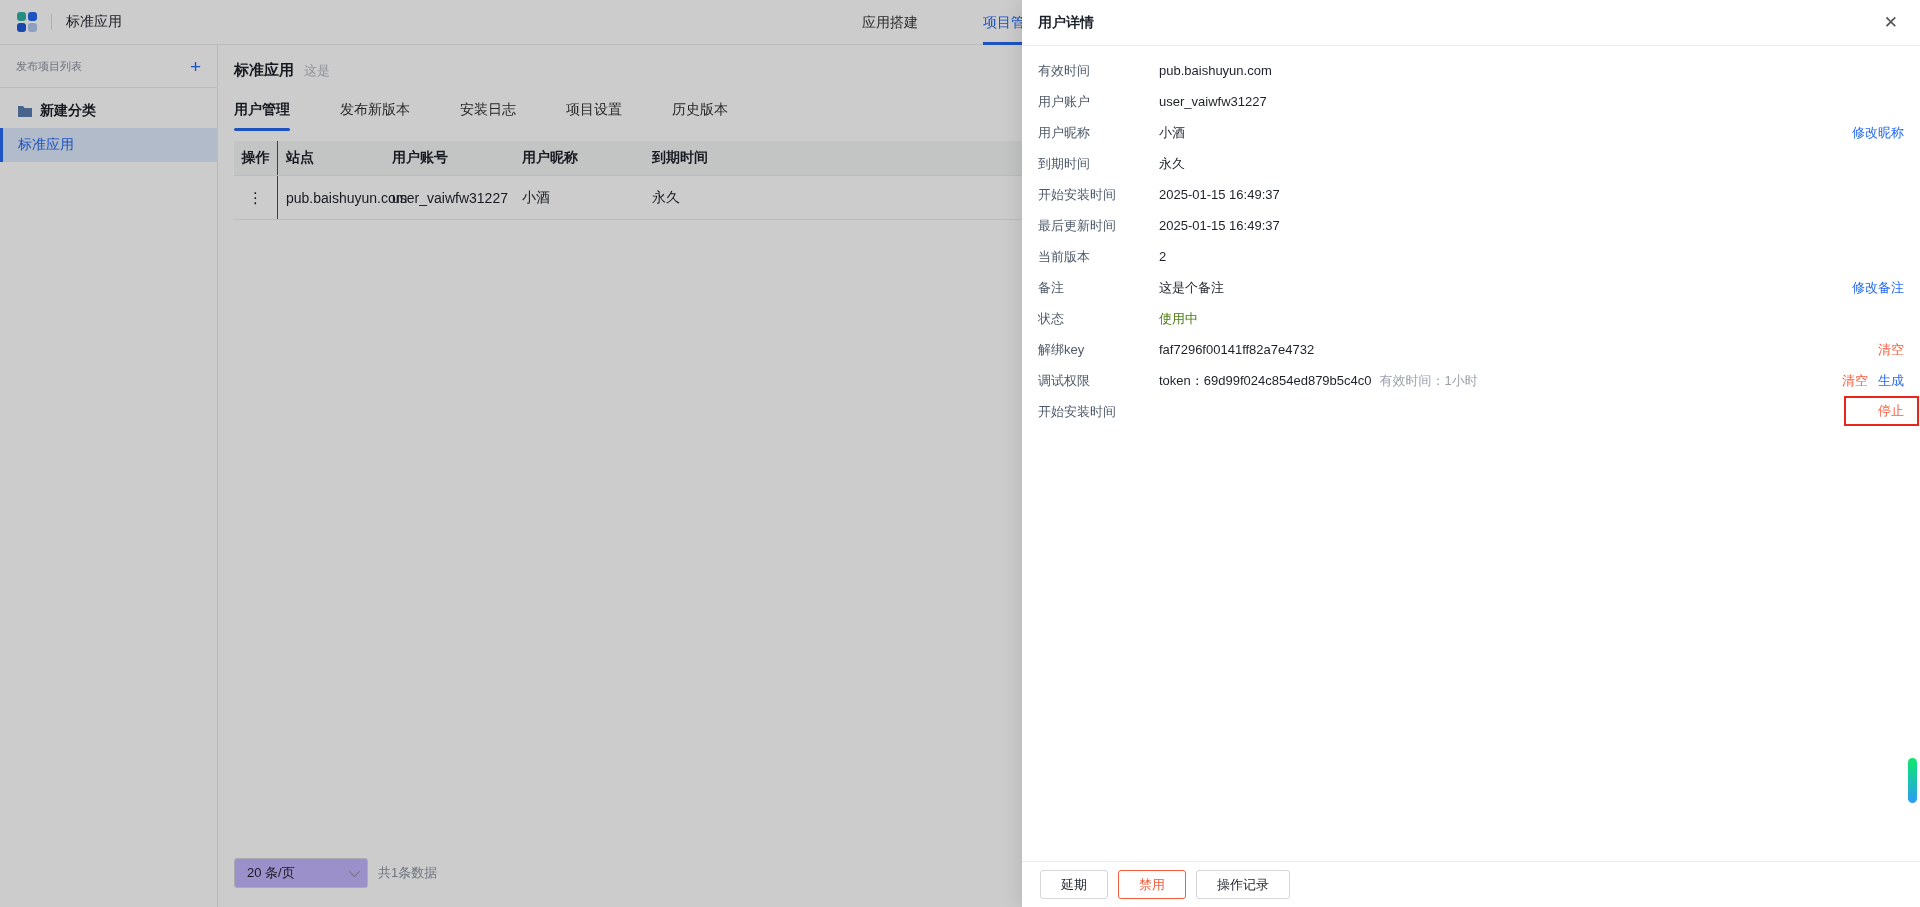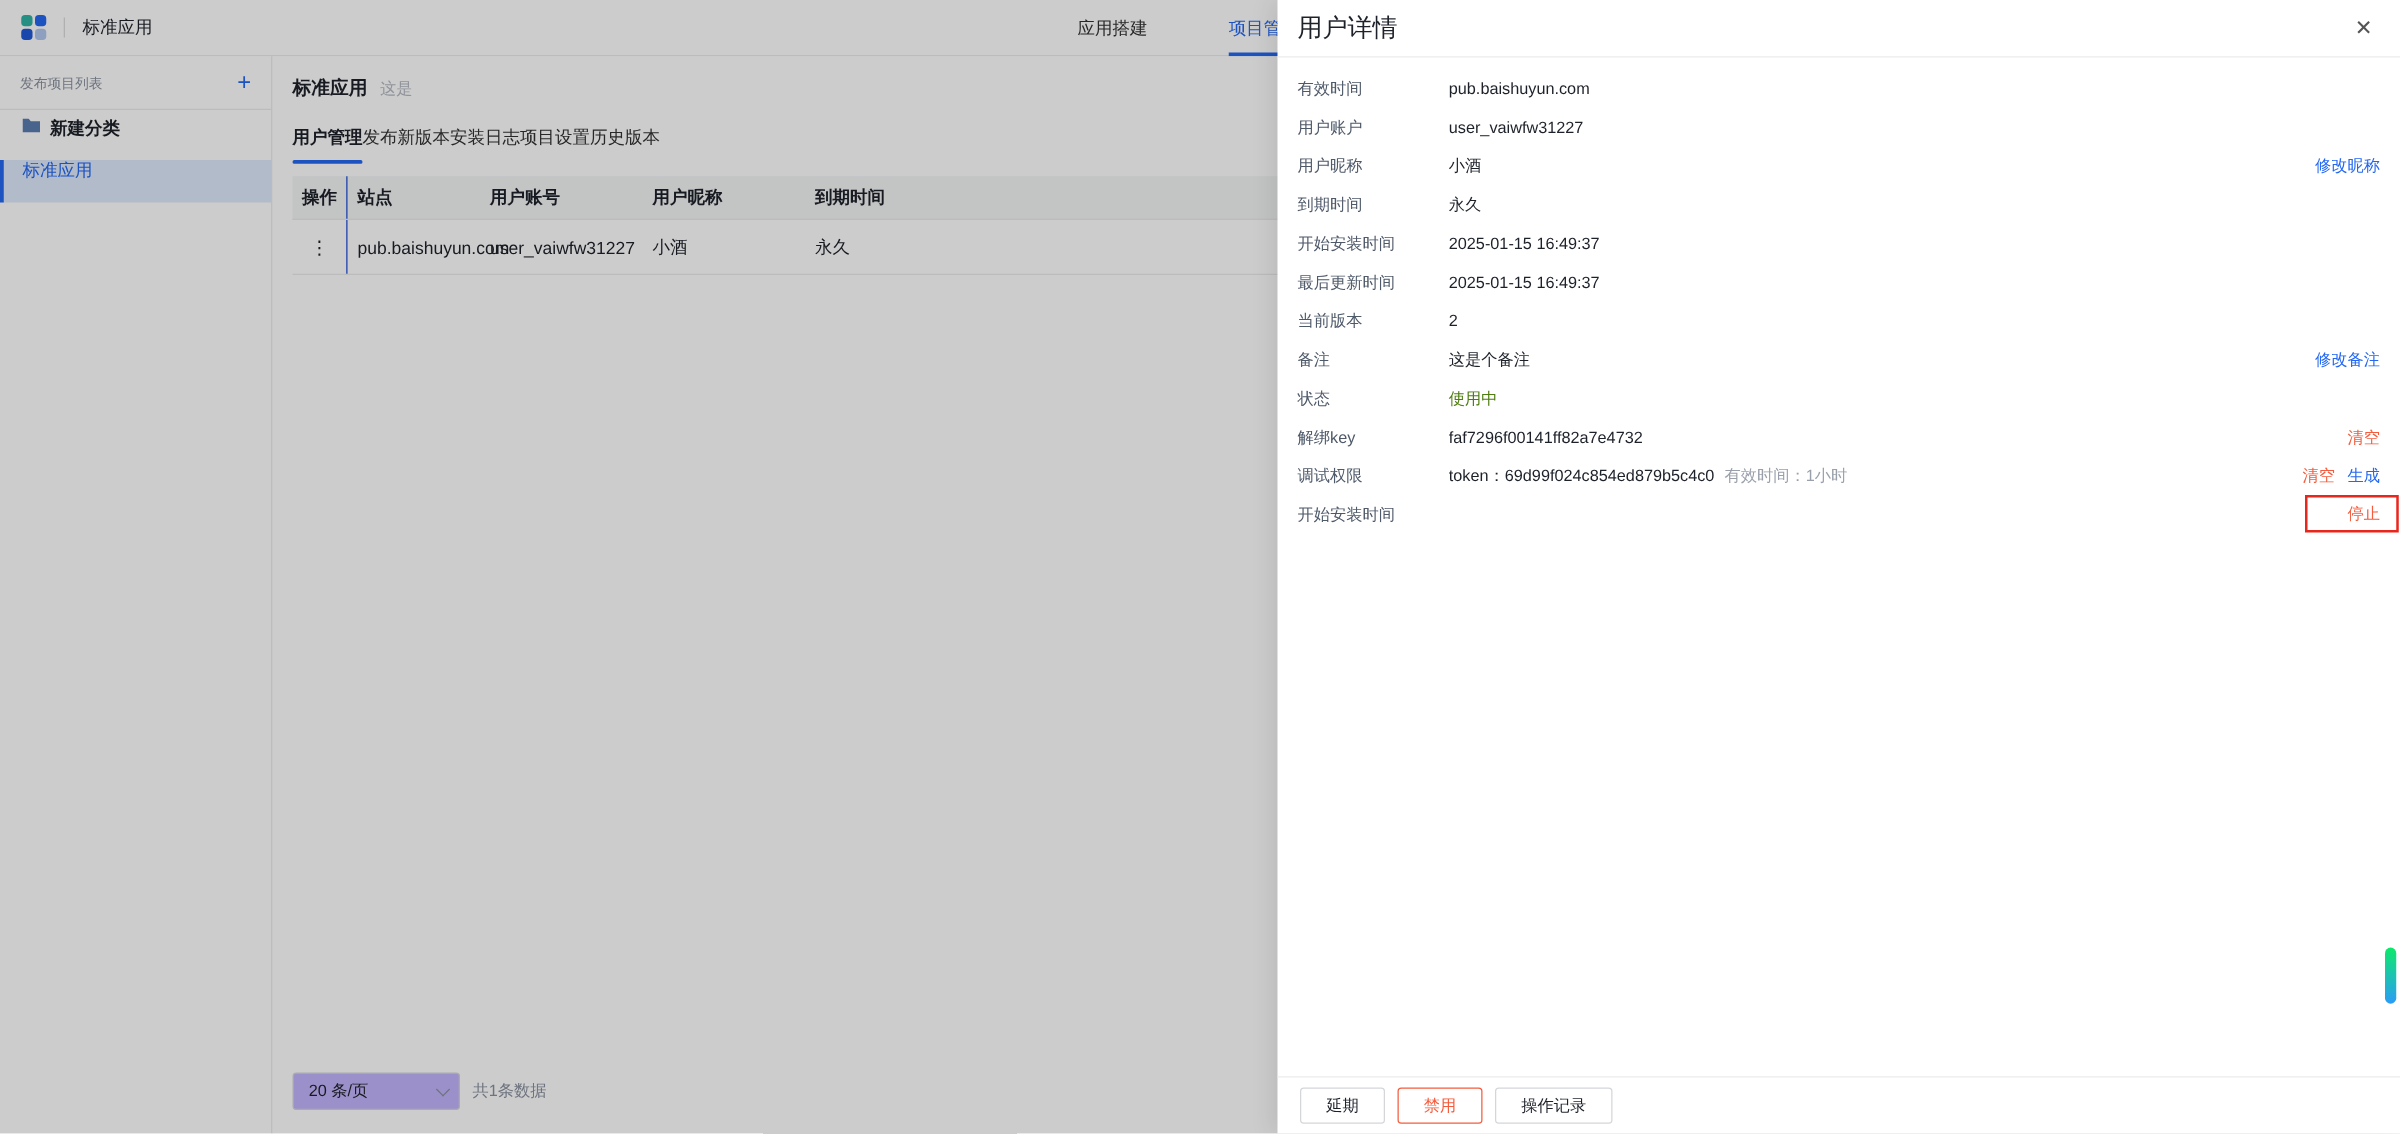--- a/index.html
+++ b/index.html
@@ -19,31 +19,31 @@
   .topnav-item.active { color:#2468f2; }
   .topnav-item.active .nav-underline { position:absolute; left:0; bottom:0; width:100%; height:3px; background:#2468f2; }
 
   
   .sidebar { position:absolute; left:0; top:45px; width:218px; height:862px; background:#fff;
              border-right:1px solid #e8e8e8; }
   .side-header { height:43px; display:flex; align-items:center; justify-content:space-between;
                  padding:0 16px; border-bottom:1px solid #ececec; }
   .side-header-label { font-size:11px; color:#8a919f; }
   .add-btn { font-size:19px; color:#2468f2; font-weight:400; cursor:pointer; line-height:1; }
-  .side-item { height:34px; display:flex; align-items:flex-start; padding-left:18px; font-size:14px; cursor:pointer; }
+  .side-item { height:34px; display:flex; align-items:center; padding-left:18px; font-size:14px; cursor:pointer; }
   .side-item.category { margin-top:6px; font-weight:bold; color:#1d2129; }
   .side-item.category .folder { margin-right:8px; display:inline-flex; }
   .side-item.selected { background:#dfeafc; color:#2468f2; border-left:3px solid #2468f2; padding-left:15px; }
 
   
   .content { position:absolute; left:218px; top:45px; width:1702px; height:862px; background:#fff; }
   .page-title-row { position:absolute; left:16px; top:16px; display:flex; align-items:baseline; gap:10px; }
   .page-title { font-size:15px; font-weight:bold; color:#1d2129; }
   .page-subtitle { font-size:13px; color:#b4b9c2; }
-  .tabs { position:absolute; left:16px; top:50px; display:flex; }
+  .tabs { position:absolute; left:16px; top:50px; display:flex; gap:50px; }
   .tab { font-size:14px; color:#333; padding:6px 0 12px 0; cursor:pointer; position:relative; }
   .tab.active { color:#1d2129; font-weight:bold; }
   .tab.active::after { content:""; position:absolute; left:0; bottom:0; height:3px; width:100%; background:#2468f2; border-radius:2px; }
 
   .table { position:absolute; left:16px; top:96px; right:0; }
   .t-row { display:flex; border-bottom:1px solid #ebebeb; }
   .t-head { background:#f4f5f6; height:35px; }
   .t-head .t-cell { font-weight:bold; }
   .t-body-row { height:44px; background:#fff; }
   .t-cell { display:flex; align-items:center; font-size:14px; color:#1d2129; padding:0 8px; }
@@ -63,21 +63,21 @@
   .total-text { font-size:13px; color:#8a919f; }
 
   
   .mask { position:absolute; inset:0; background:rgba(0,0,0,0.2); z-index:10; }
 
   
   .drawer { position:absolute; left:1022px; top:0; width:898px; height:907px; background:#fff; z-index:20;
             box-shadow:-6px 0 16px rgba(0,0,0,0.08); }
   .drawer-header { height:46px; display:flex; align-items:center; justify-content:space-between;
                    padding:0 22px 0 16px; border-bottom:1px solid #ececec; }
-  .drawer-title { font-size:20px; font-weight:normal; color:#1d2129; }
+  .drawer-title { font-size:14px; font-weight:bold; color:#1d2129; }
   .close-icon { font-size:17px; color:#555; cursor:pointer; line-height:1; }
   .drawer-body { padding:9px 16px 0 16px; }
   .d-row { position:relative; display:flex; align-items:center; height:31px; font-size:13px; }
   .d-label { width:121px; color:#4e5969; flex:none; }
   .d-value { color:#1d2129; }
   .d-value.blue { color:#4d7c0f; cursor:pointer; }
   .d-note { color:#9aa0ab; margin-left:8px; }
   .d-actions { margin-left:auto; display:flex; gap:10px; }
   .link { font-size:13px; cursor:pointer; }
   .link.blue { color:#2468f2; }

